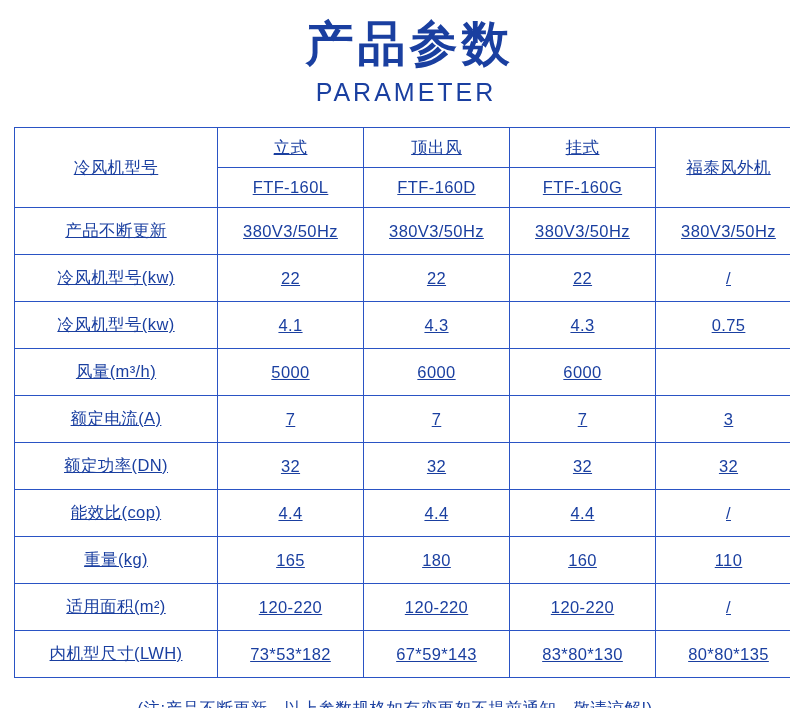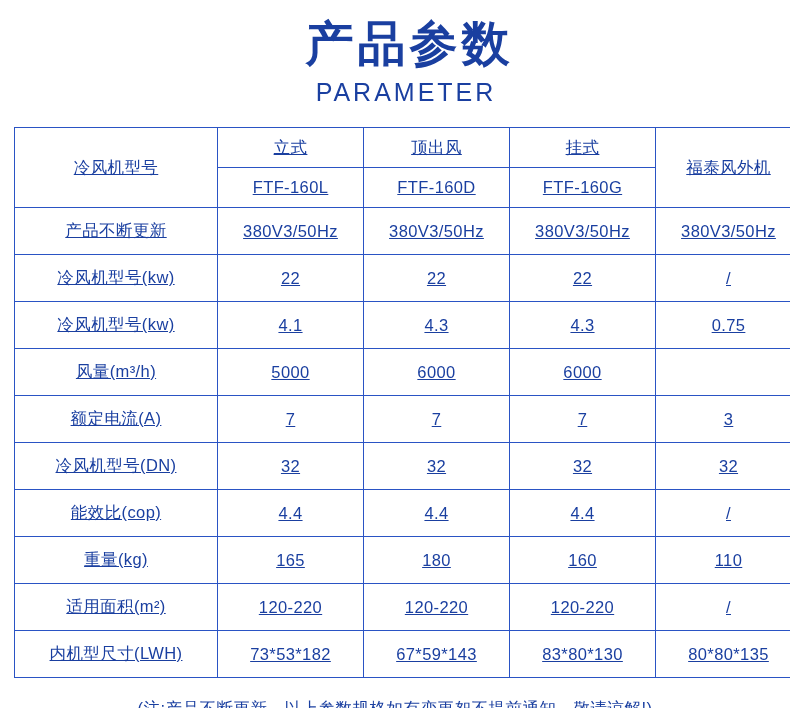--- a/index.html
+++ b/index.html
@@ -138,21 +138,21 @@
           <td class="col-d"></td>
         </tr>
         <tr>
           <td class="col-label">额定电流(A)</td>
           <td class="col-a">7</td>
           <td class="col-b">7</td>
           <td class="col-c">7</td>
           <td class="col-d">3</td>
         </tr>
         <tr>
-          <td class="col-label">冷风机型号(DN)</td>
+          <td class="col-label">额定功率(DN)</td>
           <td class="col-a">32</td>
           <td class="col-b">32</td>
           <td class="col-c">32</td>
           <td class="col-d">32</td>
         </tr>
         <tr>
           <td class="col-label">能效比(cop)</td>
           <td class="col-a">4.4</td>
           <td class="col-b">4.4</td>
           <td class="col-c">4.4</td>

